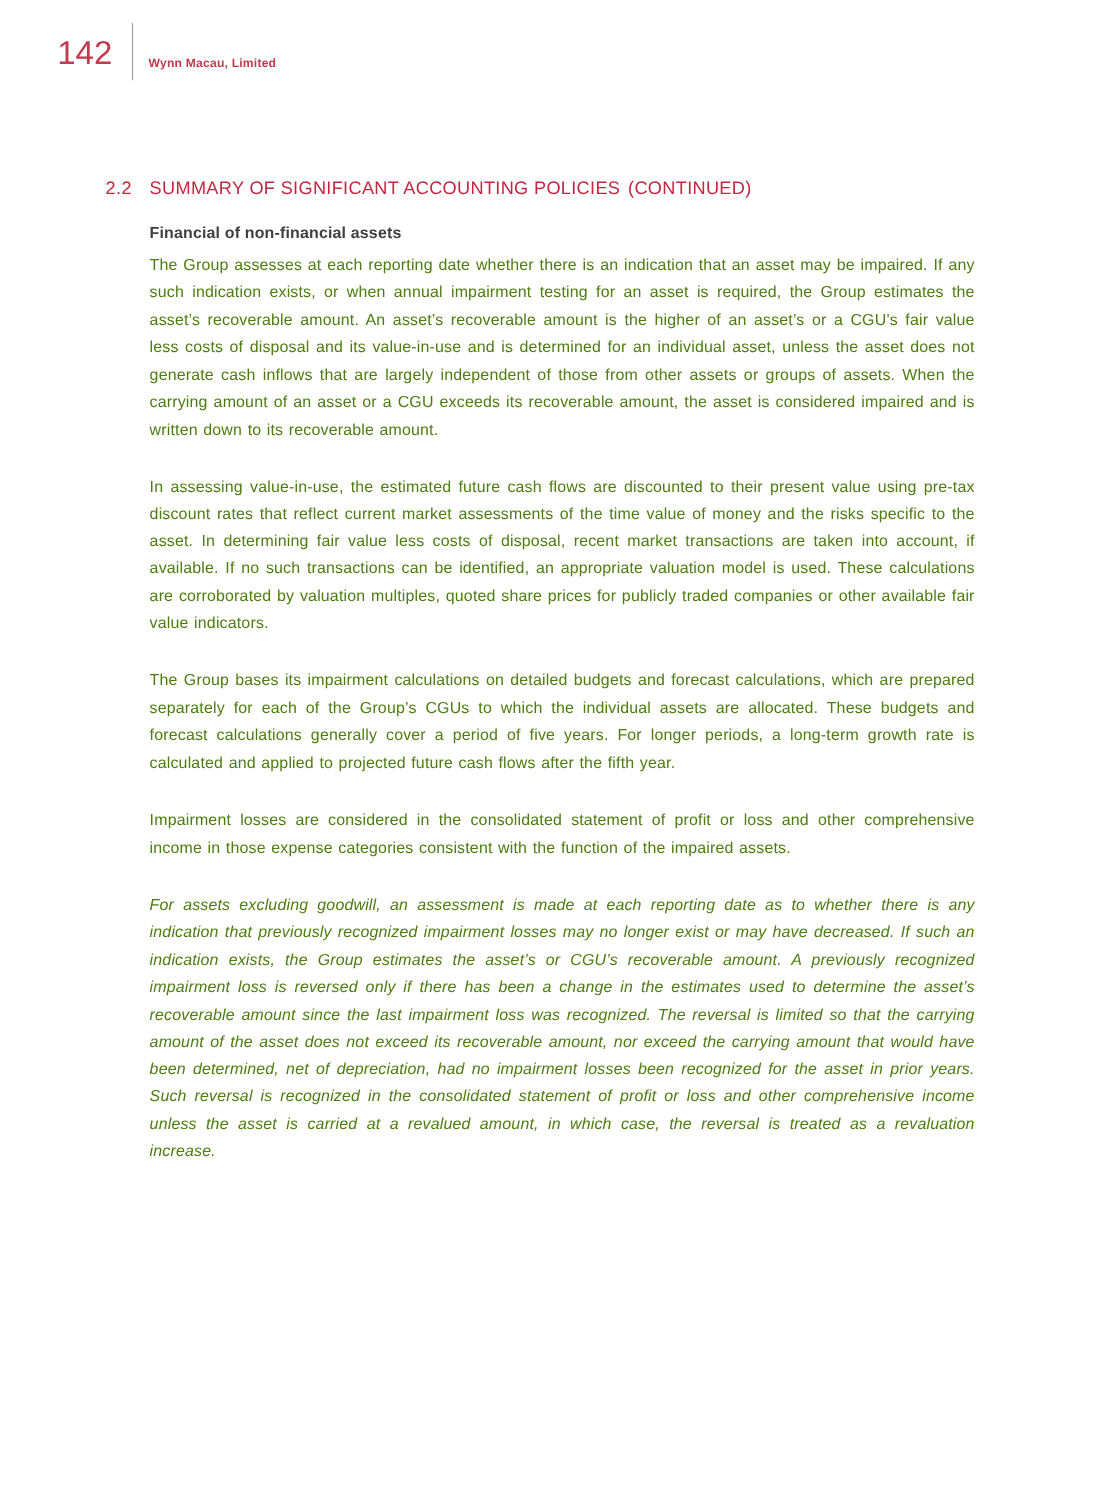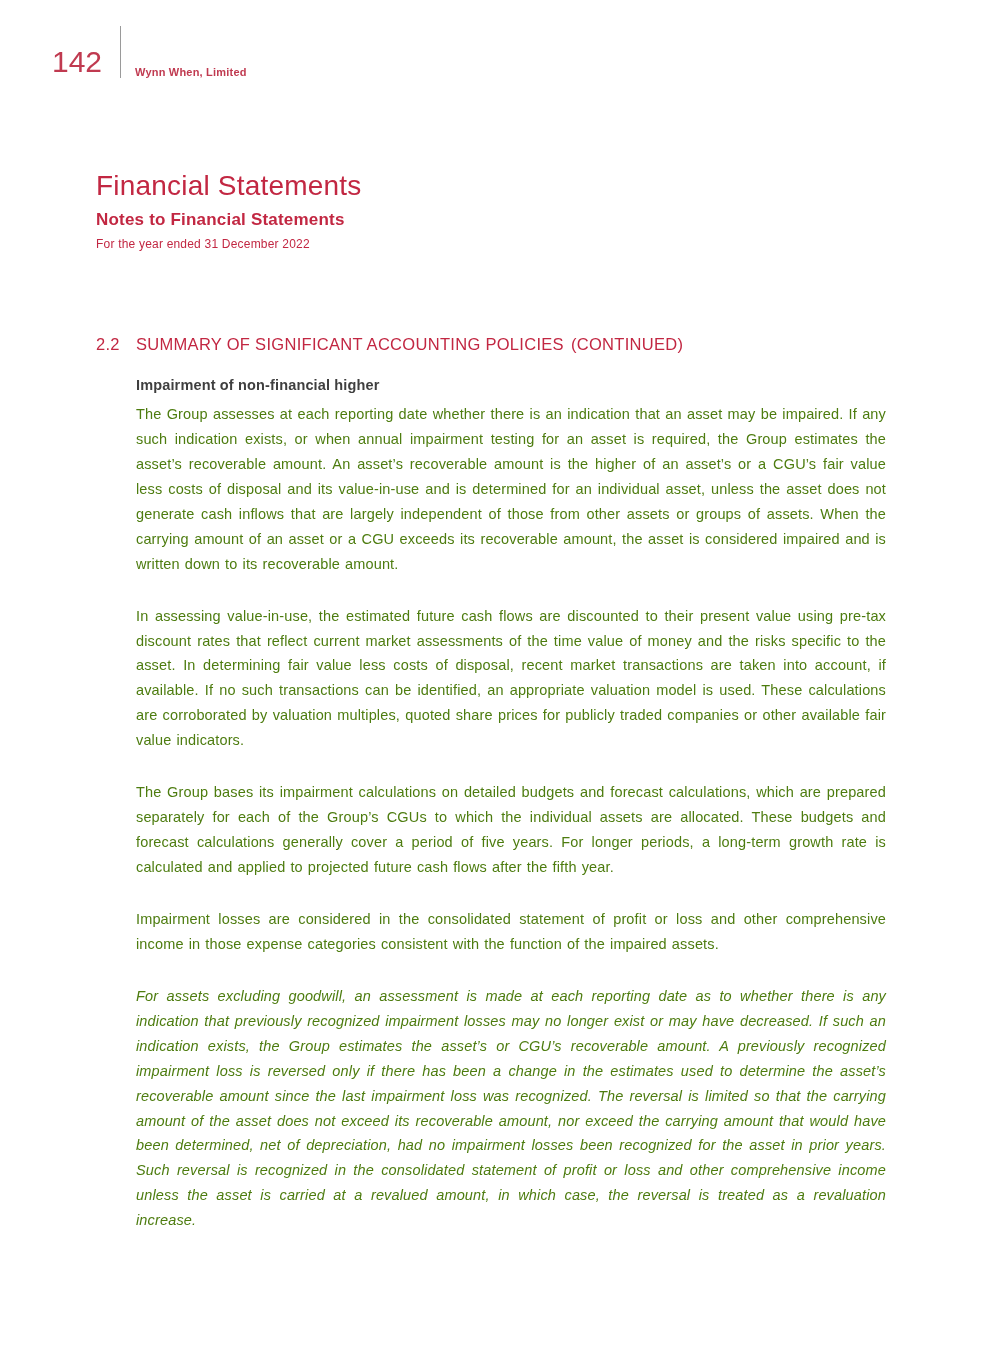--- a/index.html
+++ b/index.html
@@ -15,21 +15,21 @@
   .page {
     width: 1006px;
     height: 1365px;
     background: #ffffff;
     padding-top: 16px;
   }
 
   
   .running-header {
     display: flex;
-    align-items: flex-end;
+    align-items: center;
     padding-left: 52px;
     height: 62px;
   }
   .page-number {
     font-size: 30px;
     font-weight: 400;
     color: #c03a50;
     line-height: 1.1;
     padding-top: 2px;
   }
@@ -123,40 +123,35 @@
   .section-body p:last-child { margin-bottom: 0; font-style: italic; }
 </style>
 </head>
 <body>
 
 <div class="page">
 
   <header class="running-header">
     <div class="page-number">142</div>
     <div class="header-divider"></div>
-    <div class="company-name">Wynn When, Limited</div>
+    <div class="company-name">Wynn Macau, Limited</div>
   </header>
 
-  <section class="title-block">
-    <h1 class="doc-title">Financial Statements</h1>
-    <h2 class="doc-subtitle">Notes to Financial Statements</h2>
-    <div class="doc-period">For the year ended 31 December 2022</div>
-  </section>
 
   <section class="note-section">
 
     <div class="section-heading">
       <span class="sec-num">2.2</span>
       <span class="sec-title-wrap">
         <span class="sec-title">SUMMARY OF SIGNIFICANT ACCOUNTING POLICIES</span><span class="sec-continued">(CONTINUED)</span>
       </span>
     </div>
 
     <div class="section-body">
-      <h3 class="subsection-title">Impairment of non-financial higher</h3>
+      <h3 class="subsection-title">Financial of non-financial assets</h3>
 
       <p>The Group assesses at each reporting date whether there is an indication that an asset may be impaired. If any such indication exists, or when annual impairment testing for an asset is required, the Group estimates the asset’s recoverable amount. An asset’s recoverable amount is the higher of an asset’s or a CGU’s fair value less costs of disposal and its value-in-use and is determined for an individual asset, unless the asset does not generate cash inflows that are largely independent of those from other assets or groups of assets. When the carrying amount of an asset or a CGU exceeds its recoverable amount, the asset is considered impaired and is written down to its recoverable amount.</p>
 
       <p>In assessing value-in-use, the estimated future cash flows are discounted to their present value using pre-tax discount rates that reflect current market assessments of the time value of money and the risks specific to the asset. In determining fair value less costs of disposal, recent market transactions are taken into account, if available. If no such transactions can be identified, an appropriate valuation model is used. These calculations are corroborated by valuation multiples, quoted share prices for publicly traded companies or other available fair value indicators.</p>
 
       <p>The Group bases its impairment calculations on detailed budgets and forecast calculations, which are prepared separately for each of the Group’s CGUs to which the individual assets are allocated. These budgets and forecast calculations generally cover a period of five years. For longer periods, a long-term growth rate is calculated and applied to projected future cash flows after the fifth year.</p>
 
       <p>Impairment losses are considered in the consolidated statement of profit or loss and other comprehensive income in those expense categories consistent with the function of the impaired assets.</p>
 
       <p>For assets excluding goodwill, an assessment is made at each reporting date as to whether there is any indication that previously recognized impairment losses may no longer exist or may have decreased. If such an indication exists, the Group estimates the asset’s or CGU’s recoverable amount. A previously recognized impairment loss is reversed only if there has been a change in the estimates used to determine the asset’s recoverable amount since the last impairment loss was recognized. The reversal is limited so that the carrying amount of the asset does not exceed its recoverable amount, nor exceed the carrying amount that would have been determined, net of depreciation, had no impairment losses been recognized for the asset in prior years. Such reversal is recognized in the consolidated statement of profit or loss and other comprehensive income unless the asset is carried at a revalued amount, in which case, the reversal is treated as a revaluation increase.</p>

